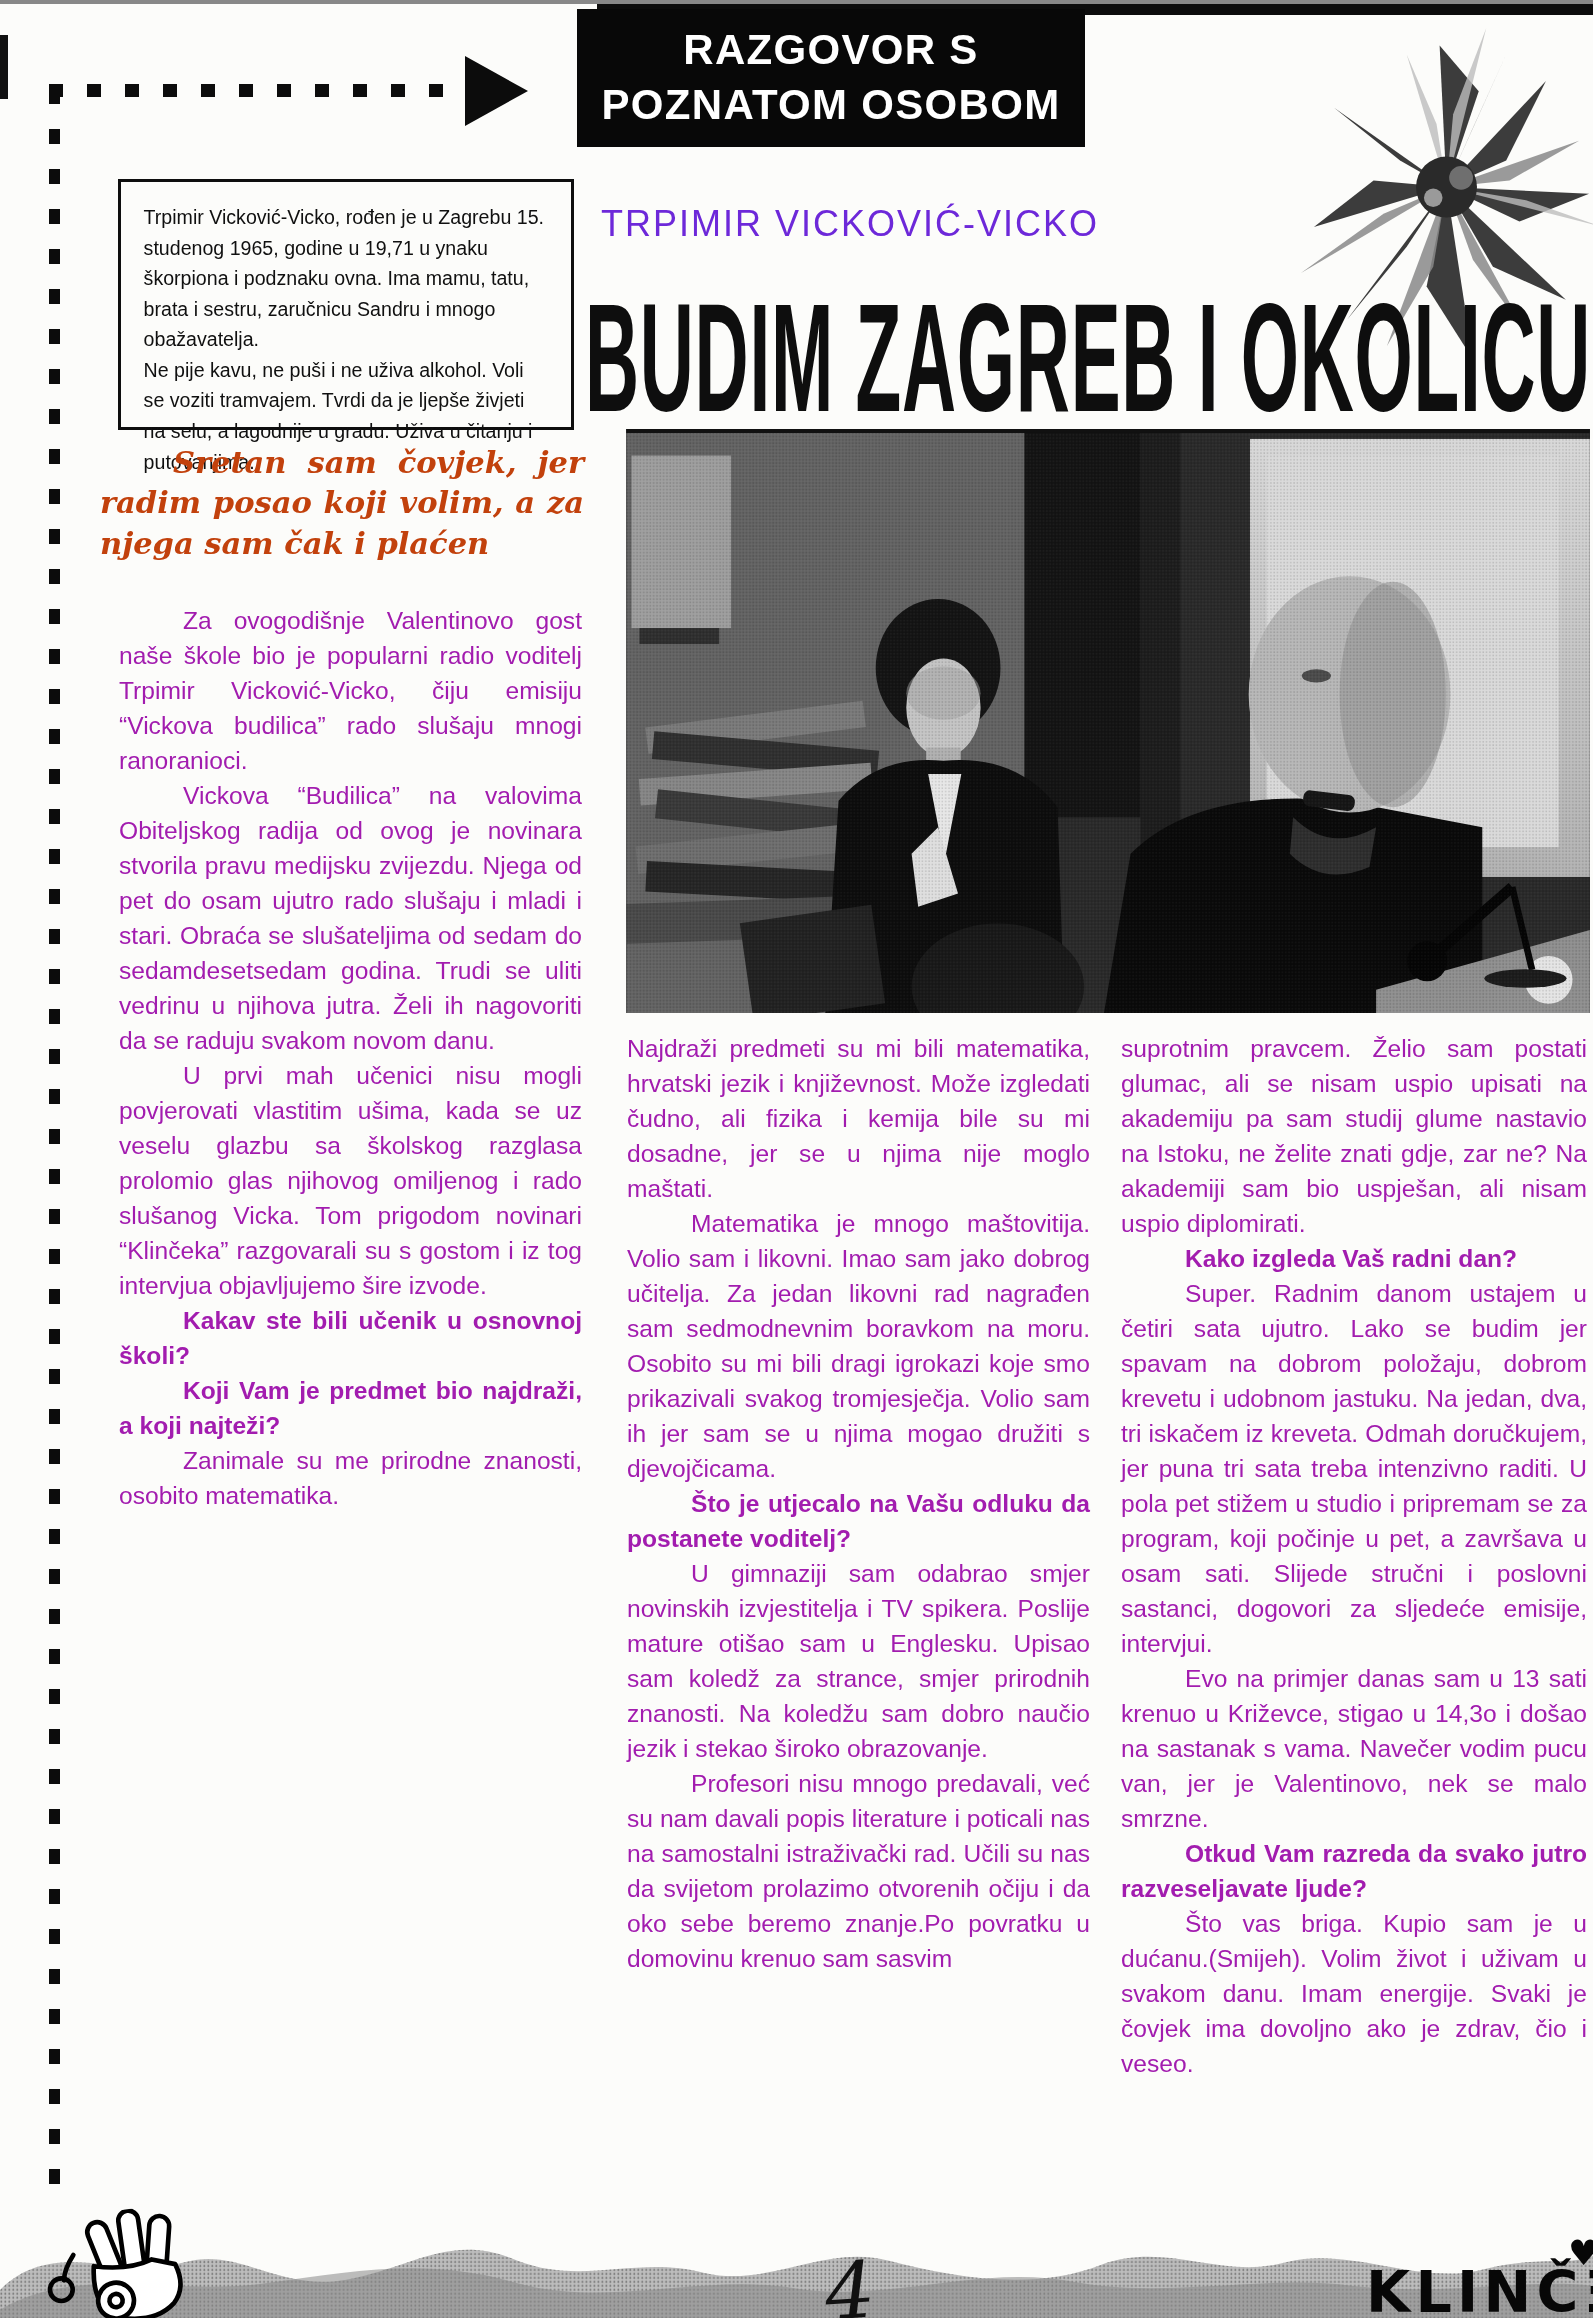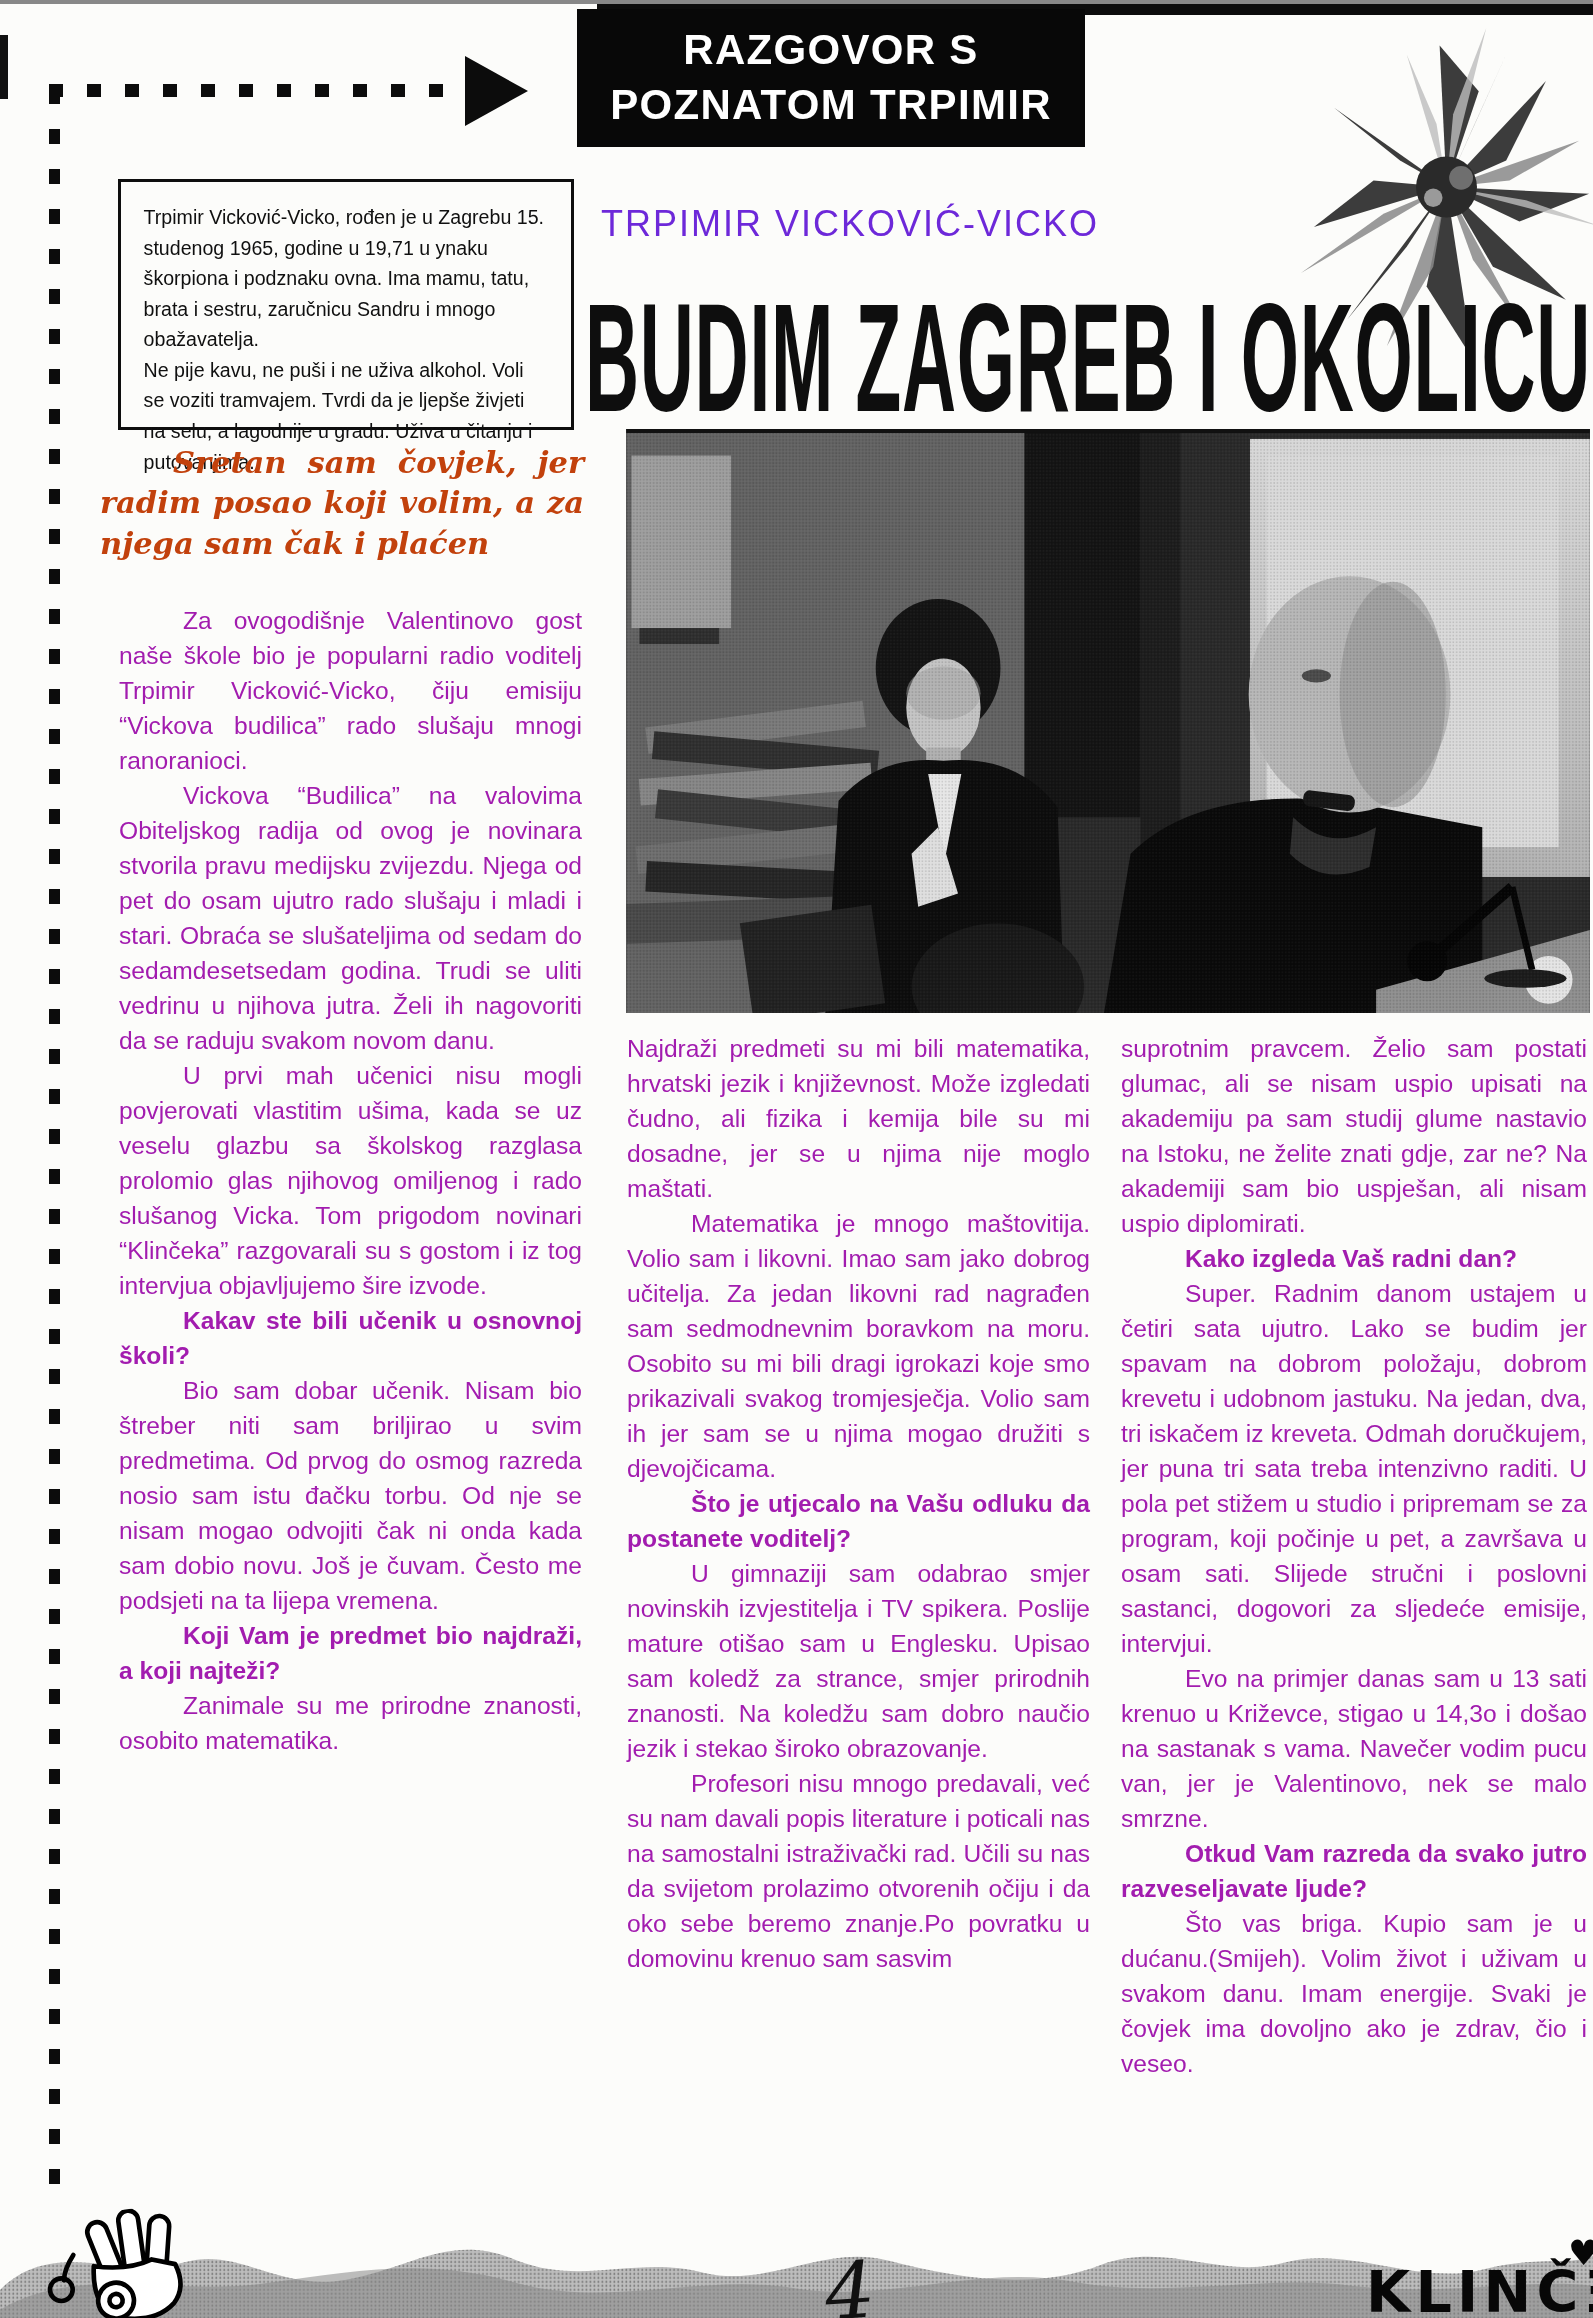--- a/index.html
+++ b/index.html
@@ -64,21 +64,21 @@
 
   <div class="top-strip"></div>
   <div class="corner-nub"></div>
 
   <div class="dot-v"></div>
   <div class="dot-h"></div>
   <div class="arrow-tip"></div>
 
   <div class="banner">
     <div>RAZGOVOR S</div>
-    <div>POZNATOM TRPIMIR</div>
+    <div>POZNATOM OSOBOM</div>
   </div>
 
   <svg class="flower" viewBox="0 0 460 560">
     <g transform="translate(230,250)">
       <g fill="#3c3c3c">
         <polygon points="0,0 -40,-210 28,-150" transform="rotate(8)"></polygon>
         <polygon points="0,0 150,-160 90,-40"></polygon>
         <polygon points="0,0 215,10 110,52"></polygon>
         <polygon points="0,0 180,170 70,120"></polygon>
         <polygon points="0,0 40,260 -30,150"></polygon>
@@ -182,21 +182,20 @@
       <rect width="1452" height="880" fill="url(#grainDots)" opacity="0.42"></rect>
       <rect x="0" y="0" width="1452" height="6" fill="#111"></rect>
     </svg>
   </div>
 
   <div class="col col1">
       <p class="para">Za ovogodišnje Valentinovo gost naše škole bio je popularni radio voditelj Trpimir Vicković-Vicko, čiju emisiju “Vickova budilica” rado slušaju mnogi ranoranioci.</p>
       <p class="para">Vickova “Budilica” na valovima Obiteljskog radija od ovog je novinara stvorila pravu medijsku zvijezdu. Njega od pet do osam ujutro rado slušaju i mladi i stari. Obraća se slušateljima od sedam do sedamdesetsedam godina. Trudi se uliti vedrinu u njihova jutra. Želi ih nagovoriti da se raduju svakom novom danu.</p>
       <p class="para">U prvi mah učenici nisu mogli povjerovati vlastitim ušima, kada se uz veselu glazbu sa školskog razglasa prolomio glas njihovog omiljenog i rado slušanog Vicka. Tom prigodom novinari “Klinčeka” razgovarali su s gostom i iz tog intervjua objavljujemo šire izvode.</p>
       <p class="para q">Kakav ste bili učenik u osnovnoj školi?</p>
-      <p class="para">Bio sam dobar učenik. Nisam bio štreber niti sam briljirao u svim predmetima. Od prvog do osmog razreda nosio sam istu đačku torbu. Od nje se nisam mogao odvojiti čak ni onda kada sam dobio novu. Još je čuvam. Često me podsjeti na ta lijepa vremena.</p>
       <p class="para q">Koji Vam je predmet bio najdraži, a koji najteži?</p>
       <p class="para">Zanimale su me prirodne znanosti, osobito matematika.</p>
     </div>
   <div class="col col2">
       <p class="para c">Najdraži predmeti su mi bili matematika, hrvatski jezik i književnost. Može izgledati čudno, ali fizika i kemija bile su mi dosadne, jer se u njima nije moglo maštati.</p>
       <p class="para">Matematika je mnogo maštovitija. Volio sam i likovni. Imao sam jako dobrog učitelja. Za jedan likovni rad nagrađen sam sedmodnevnim boravkom na moru. Osobito su mi bili dragi igrokazi koje smo prikazivali svakog tromjesječja. Volio sam ih jer sam se u njima mogao družiti s djevojčicama.</p>
       <p class="para q">Što je utjecalo na Vašu odluku da postanete voditelj?</p>
       <p class="para">U gimnaziji sam odabrao smjer novinskih izvjestitelja i TV spikera. Poslije mature otišao sam u Englesku. Upisao sam koledž za strance, smjer prirodnih znanosti. Na koledžu sam dobro naučio jezik i stekao široko obrazovanje.</p>
       <p class="para">Profesori nisu mnogo predavali, već su nam davali popis literature i poticali nas na samostalni istraživački rad. Učili su nas da svijetom prolazimo otvorenih očiju i da oko sebe beremo znanje.Po povratku u domovinu krenuo sam sasvim</p>
     </div>

